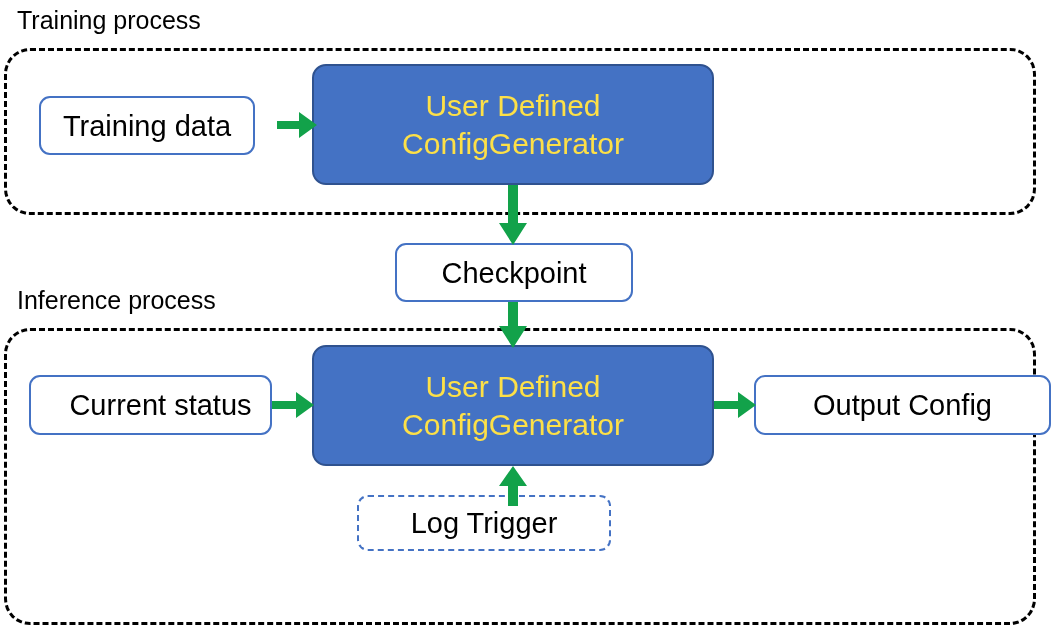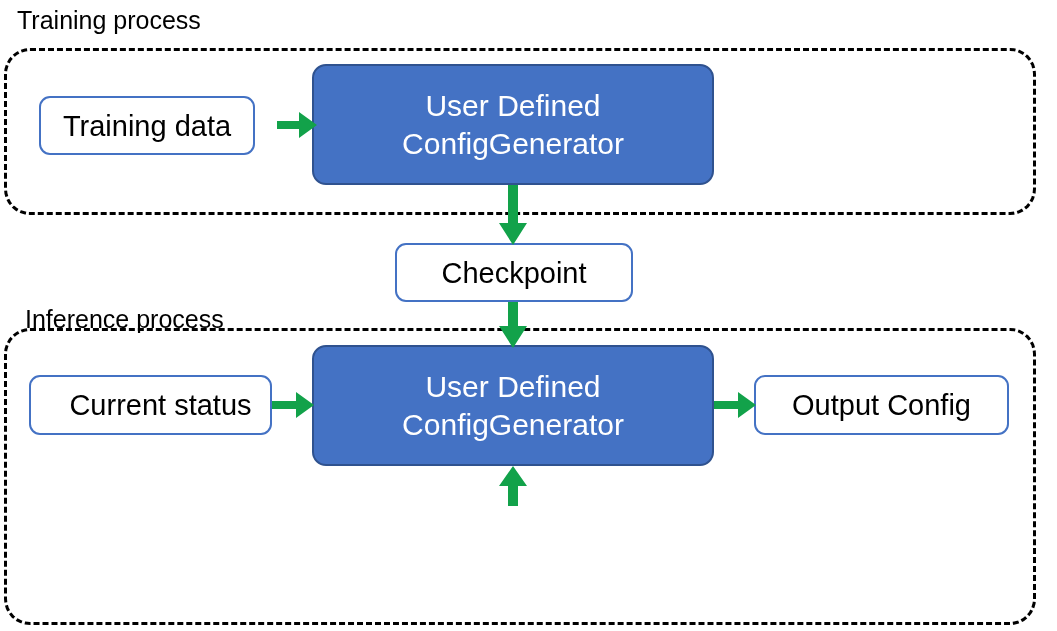--- a/index.html
+++ b/index.html
@@ -22,21 +22,21 @@
   
   .section-caption {
     position: absolute;
     color: #000000;
     font-size: 25px;
     line-height: 32px;
     font-weight: 400;
     white-space: nowrap;
   }
   #caption-training { left: 17px; top: 4px; }
-  #caption-inference { left: 25px; top: 284px; margin-top: 19px; }
+  #caption-inference { left: 17px; top: 284px; }
 
   
   .process-container {
     position: absolute;
     border: 3px dashed #000000;
     border-radius: 26px;
     background: transparent;
     box-sizing: border-box;
   }
   #container-training  { left: 4px;  top: 48px;  width: 1032px; height: 167px; }
@@ -54,21 +54,21 @@
     justify-content: center;
     color: #000000;
     font-size: 29px;
     line-height: 34px;
     text-align: center;
     white-space: nowrap;
   }
   #node-training-data { left: 39px;  top: 96px;  width: 216px; height: 59px; }
   #node-checkpoint    { left: 395px; top: 243px; width: 238px; height: 59px; text-align: center; }
   #node-current-status{ left: 29px;  top: 375px; width: 243px; height: 60px; padding-left: 20px; }
-  #node-output-config { left: 754px; top: 375px; width: 255px; height: 60px; }
+  #node-output-config { left: 754px; top: 375px; width: 297px; height: 60px; }
 
   
   .trigger-box {
     position: absolute;
     box-sizing: border-box;
     background: #ffffff;
     border: 2px dashed #4472C4;
     border-radius: 11px;
     display: flex;
     align-items: center;
@@ -85,21 +85,21 @@
   .blue-box {
     position: absolute;
     box-sizing: border-box;
     background: #4472C4;
     border: 2px solid #2F528F;
     border-radius: 14px;
     display: flex;
     flex-direction: column;
     align-items: center;
     justify-content: center;
-    color: #ffffff;
+    color: #fde047;
     font-size: 30px;
     line-height: 38px;
     text-align: center;
     white-space: nowrap;
     z-index: 2;
   }
   #node-generator-training  { left: 312px; top: 64px;  width: 402px; height: 121px; }
   #node-generator-inference { left: 312px; top: 345px; width: 402px; height: 121px; }
 
   
@@ -184,15 +184,18 @@
       <path d="M0 9 H24 V0 L42 13 L24 26 V17 H0 Z" fill="#12A24A"></path>
     </svg>
   </div>
 
   <div class="arrow" id="arrow-trigger-to-generator">
     <svg width="28" height="40" viewBox="0 0 28 40">
       <path d="M14 0 L28 20 H19 V40 H9 V20 H0 Z" fill="#12A24A"></path>
     </svg>
   </div>
 
+  <div class="trigger-box" id="node-log-trigger">
+    <span>Log Trigger</span>
+  </div>
 
 
 </div>
 
 </body></html>

